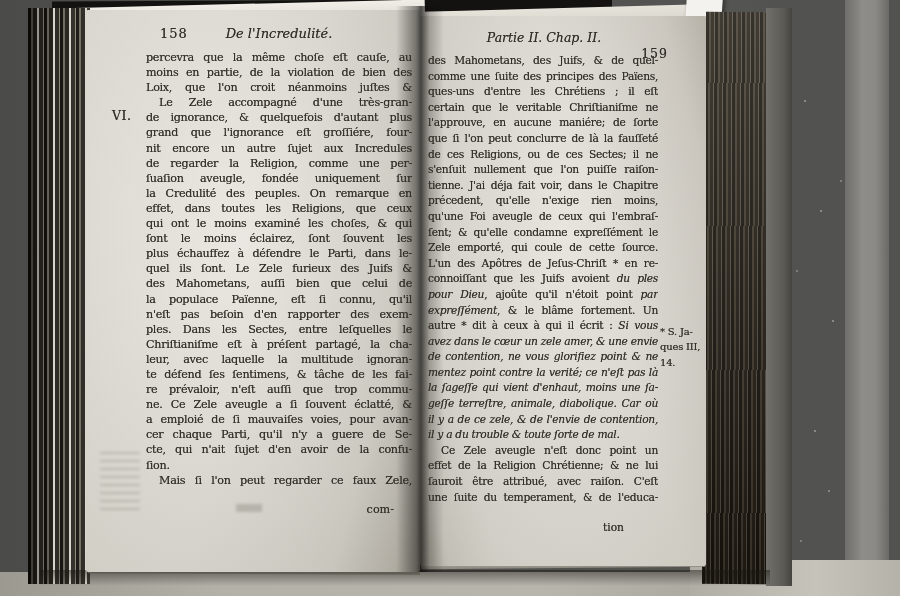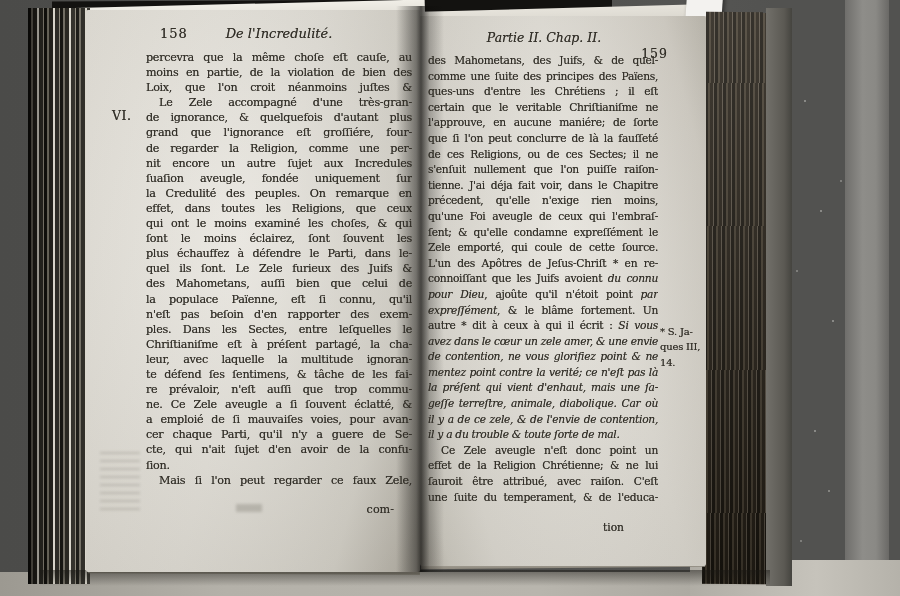--- a/index.html
+++ b/index.html
@@ -117,22 +117,22 @@
     <span class="running">De l'Incredulité.</span>
   </div>
   <div class="section-num ink">VI.</div>
   <div id="lp-body" class="body-col ink">
       <div class="line"><span>percevra que la même choſe eſt cauſe, au</span></div>
       <div class="line"><span>moins en partie, de la violation de bien des</span></div>
       <div class="line"><span>Loix, que l'on croit néanmoins juſtes &amp;</span></div>
       <div class="line indent"><span>Le Zele accompagné d'une très-gran-</span></div>
       <div class="line"><span>de ignorance, &amp; quelquefois d'autant plus</span></div>
       <div class="line"><span>grand que l'ignorance eſt groſſiére, four-</span></div>
+      <div class="line"><span>nit encore un autre ſujet aux Incredules</span></div>
       <div class="line"><span>de regarder la Religion, comme une per-</span></div>
-      <div class="line"><span>nit encore un autre ſujet aux Incredules</span></div>
       <div class="line"><span>ſuaſion aveugle, fondée uniquement ſur</span></div>
       <div class="line"><span>la Credulité des peuples. On remarque en</span></div>
       <div class="line"><span>effet, dans toutes les Religions, que ceux</span></div>
       <div class="line"><span>qui ont le moins examiné les choſes, &amp; qui</span></div>
       <div class="line"><span>ſont le moins éclairez, ſont ſouvent les</span></div>
       <div class="line"><span>plus échauffez à défendre le Parti, dans le-</span></div>
       <div class="line"><span>quel ils ſont. Le Zele furieux des Juifs &amp;</span></div>
       <div class="line"><span>des Mahometans, auſſi bien que celui de</span></div>
       <div class="line"><span>la populace Païenne, eſt ſi connu, qu'il</span></div>
       <div class="line"><span>n'eſt pas beſoin d'en rapporter des exem-</span></div>
@@ -162,28 +162,28 @@
       <div class="line"><span>l'approuve, en aucune maniére; de ſorte</span></div>
       <div class="line"><span>que ſi l'on peut conclurre de là la fauſſeté</span></div>
       <div class="line"><span>de ces Religions, ou de ces Sectes; il ne</span></div>
       <div class="line"><span>s'enſuit nullement que l'on puiſſe raiſon-</span></div>
       <div class="line"><span>tienne. J'ai déja fait voir, dans le Chapitre</span></div>
       <div class="line"><span>précedent, qu'elle n'exige rien moins,</span></div>
       <div class="line"><span>qu'une Foi aveugle de ceux qui l'embraſ-</span></div>
       <div class="line"><span>ſent; &amp; qu'elle condamne expreſſément le</span></div>
       <div class="line"><span>Zele emporté, qui coule de cette ſource.</span></div>
       <div class="line"><span>L'un des Apôtres de Jeſus-Chriſt * en re-</span></div>
-      <div class="line"><span>connoiſſant que les Juifs avoient </span><span class="it">du connu</span></div>
+      <div class="line"><span>connoiſſant que les Juifs avoient </span><span class="it">du ples</span></div>
       <div class="line"><span class="it">pour Dieu</span><span>, ajoûte qu'il n'étoit point </span><span class="it">par</span></div>
       <div class="line"><span class="it">expreſſément</span><span>, &amp; le blâme fortement.  Un</span></div>
       <div class="line"><span>autre * dit à ceux à qui il écrit : </span><span class="it">Si vous</span></div>
       <div class="line"><span class="it">avez dans le cœur un zele amer, &amp; une envie</span></div>
       <div class="line"><span class="it">de contention, ne vous glorifiez point &amp; ne</span></div>
       <div class="line"><span class="it">mentez point contre la verité; ce n'eſt pas là</span></div>
-      <div class="line"><span class="it">la préſent qui vient d'enhaut, mais une ſa-</span></div>
+      <div class="line"><span class="it">la ſageſſe qui vient d'enhaut, moins une ſa-</span></div>
       <div class="line"><span class="it">geſſe terreſtre, animale, diabolique. Car où</span></div>
       <div class="line"><span class="it">il y a de ce zele, &amp; de l'envie de contention,</span></div>
       <div class="line end"><span class="it">il y a du trouble &amp; toute ſorte de mal.</span></div>
       <div class="line indent"><span>Ce Zele aveugle n'eſt donc point un</span></div>
       <div class="line"><span>effet de la Religion Chrétienne; &amp; ne lui</span></div>
       <div class="line"><span>ſauroit être attribué, avec raiſon.  C'eſt</span></div>
       <div class="line"><span>une ſuite du temperament, &amp; de l'educa-</span></div>
     </div>
   <div id="rp-margin-1" class="margin-note ink">
       <div>* S. Ja-</div>

